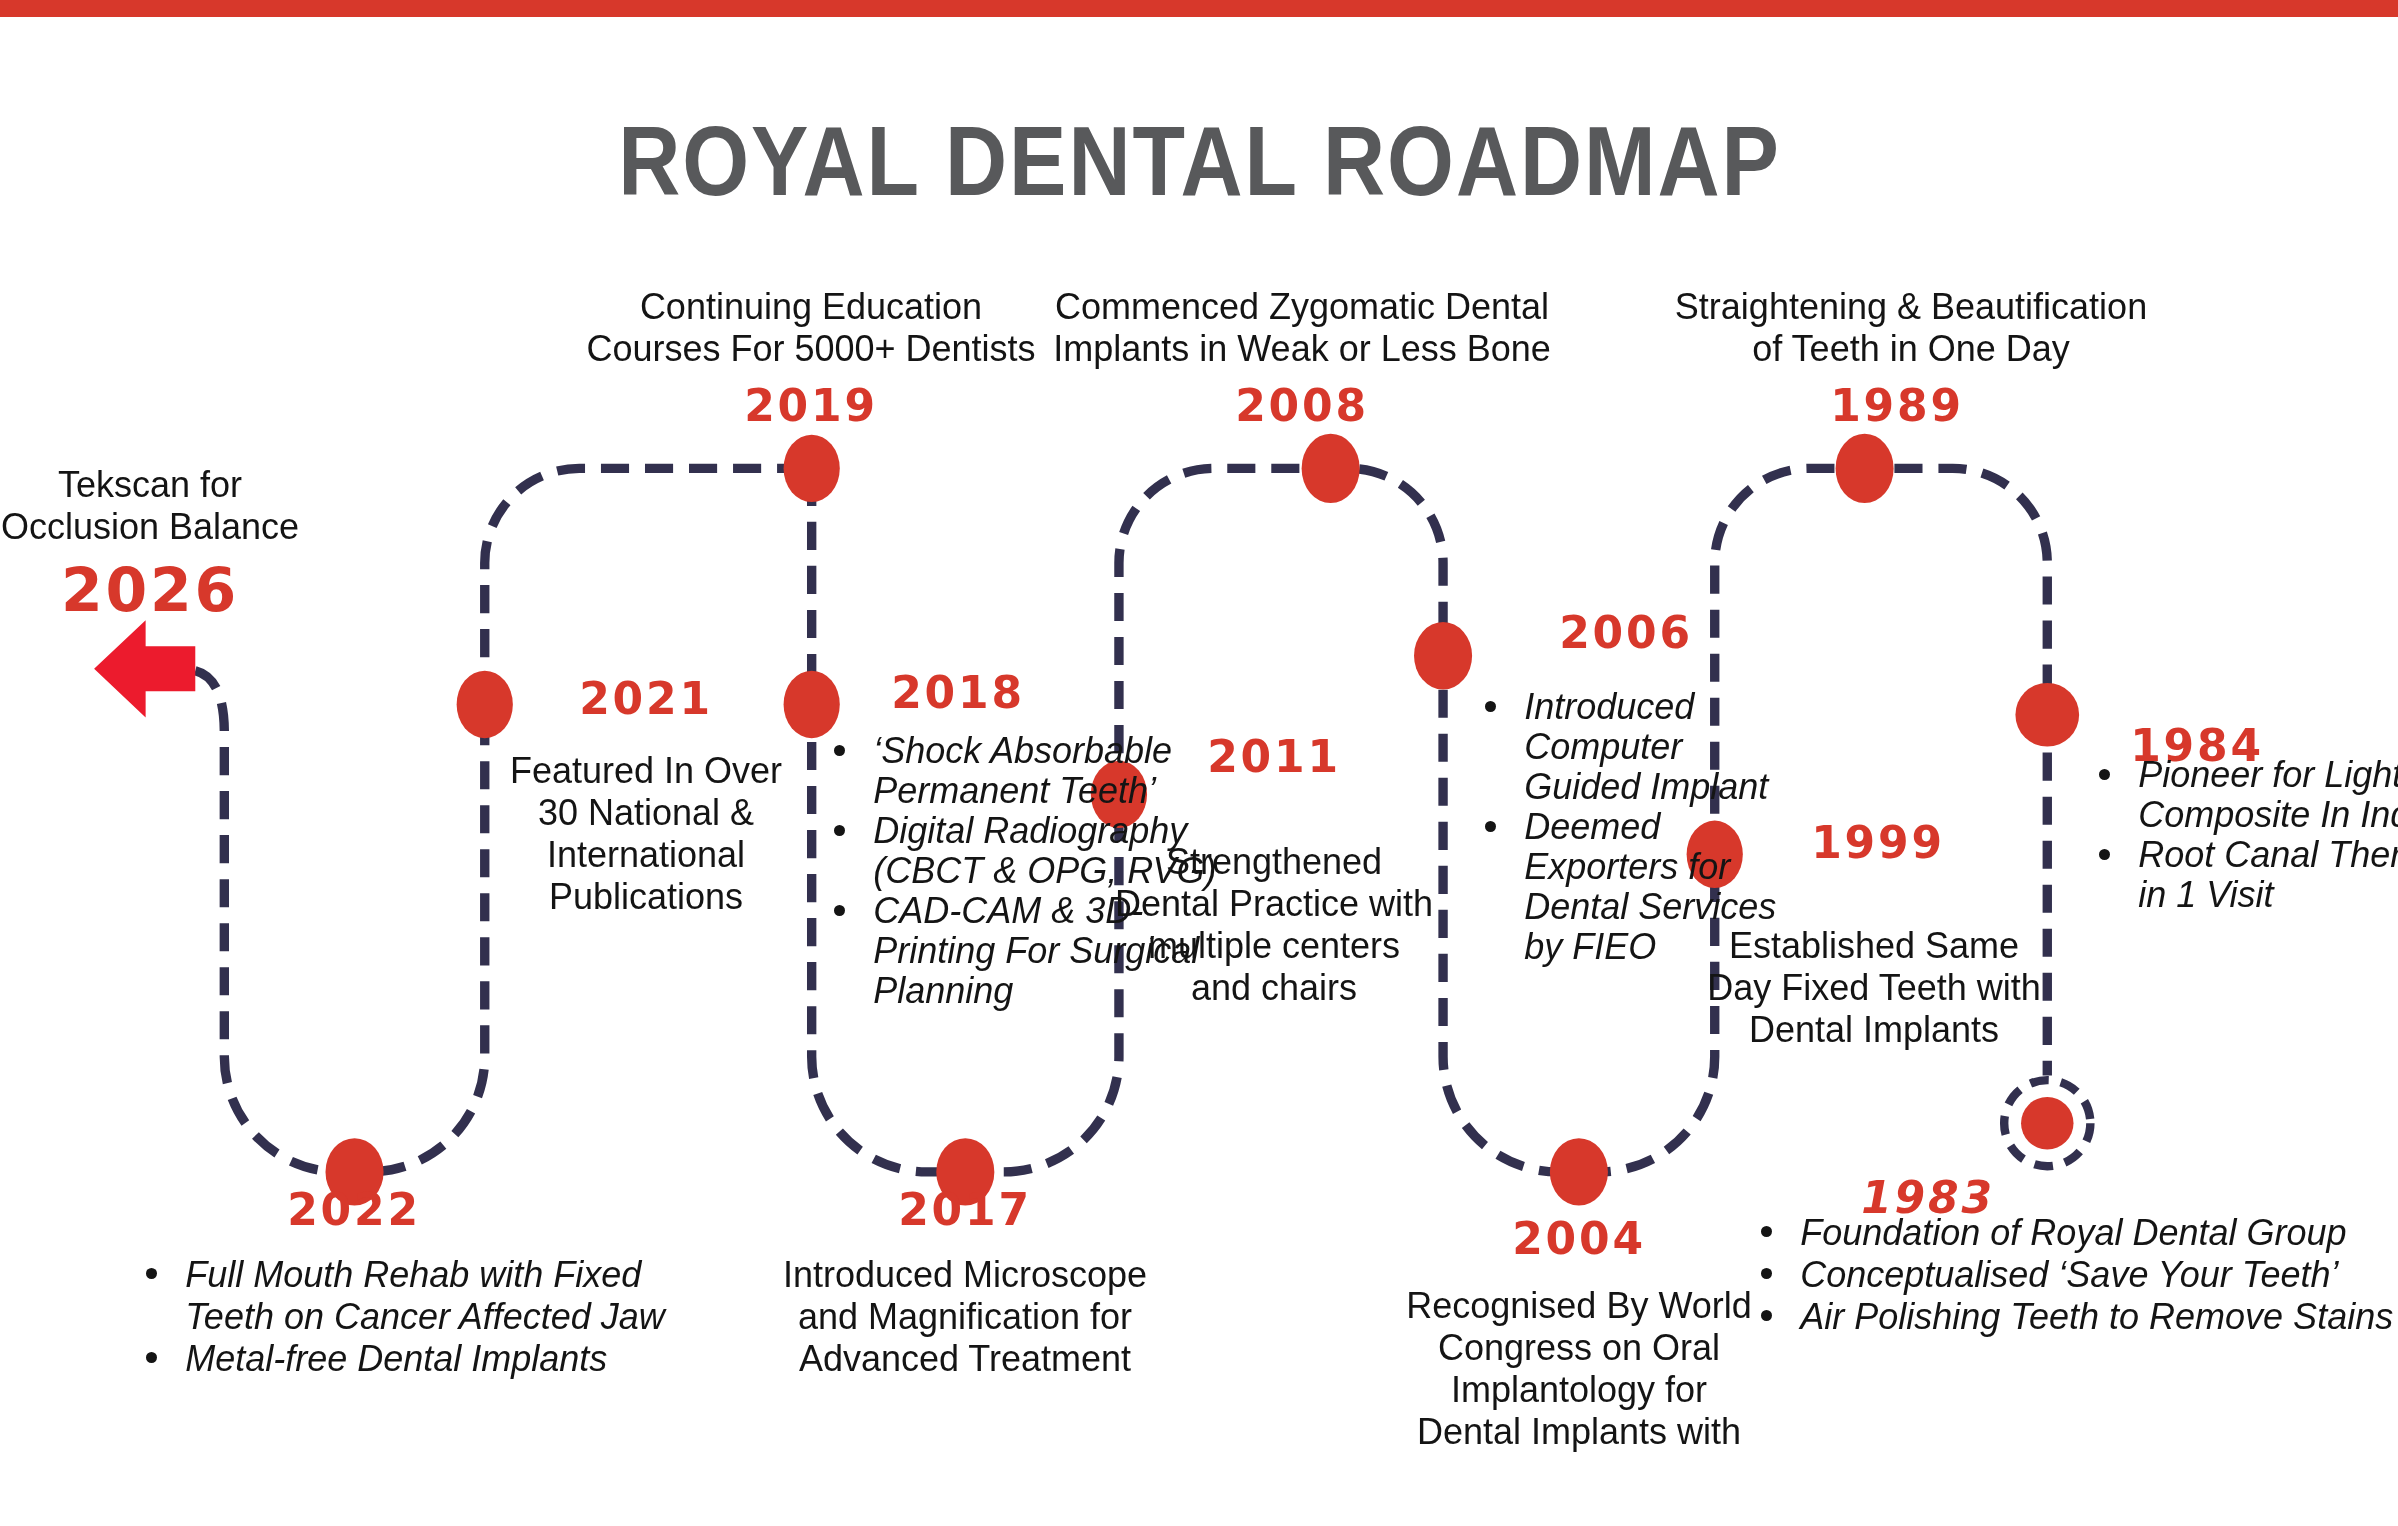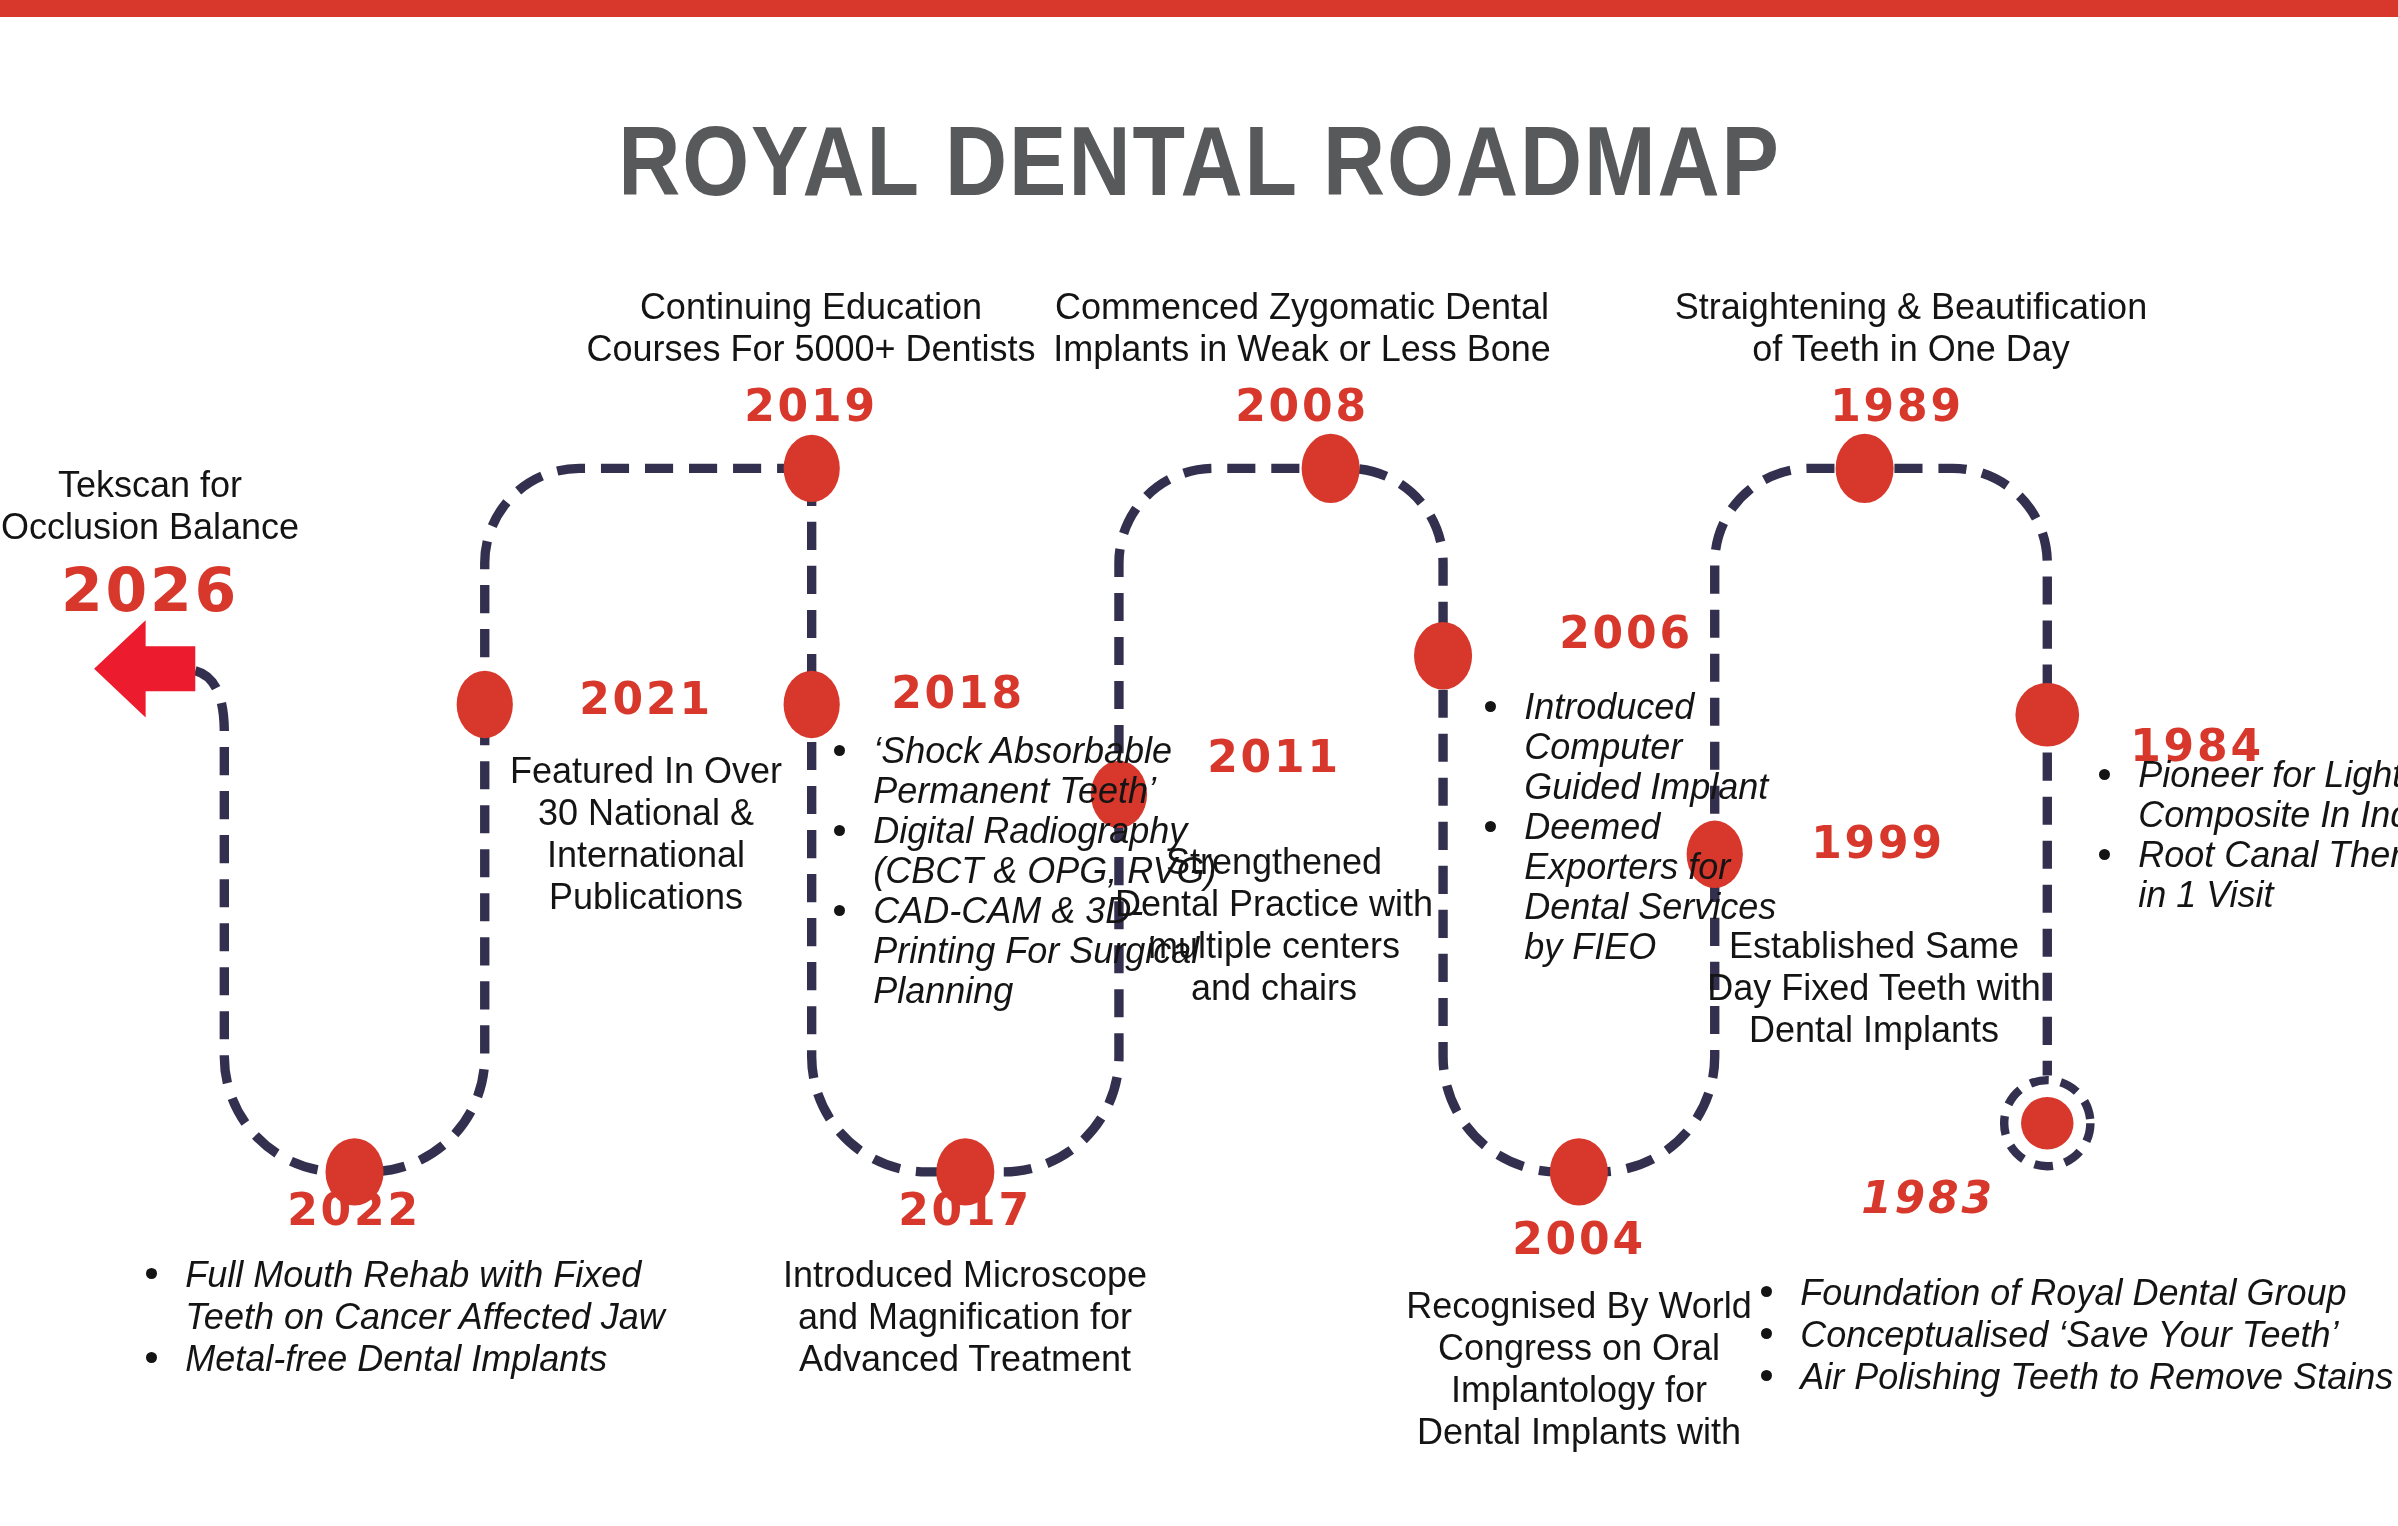--- a/index.html
+++ b/index.html
@@ -214,21 +214,21 @@
   <div class="year" style="left:1579px;top:1213px;">2004</div>
   <div class="cap" style="left:1579px;top:1285px;">
     <span>Recognised By World</span>
     <span>Congress on Oral</span>
     <span>Implantology for</span>
     <span>Dental Implants with</span>
     <span>Fixed Teeth in 1 Day</span>
   </div>
 
   <div class="year" style="left:1928px;top:1172px;font-style:italic;">1983</div>
-  <div class="bullets lh45" style="left:1761px;top:1272px;">
+  <div class="bullets lh45" style="left:1761px;top:1212px;">
     <div class="bullet">
       <span class="dot"></span>
       <span class="bl">
         <span>Foundation of Royal Dental Group</span>
       </span>
     </div>
     <div class="bullet">
       <span class="dot"></span>
       <span class="bl">
         <span>Conceptualised ‘Save Your Teeth’</span>

